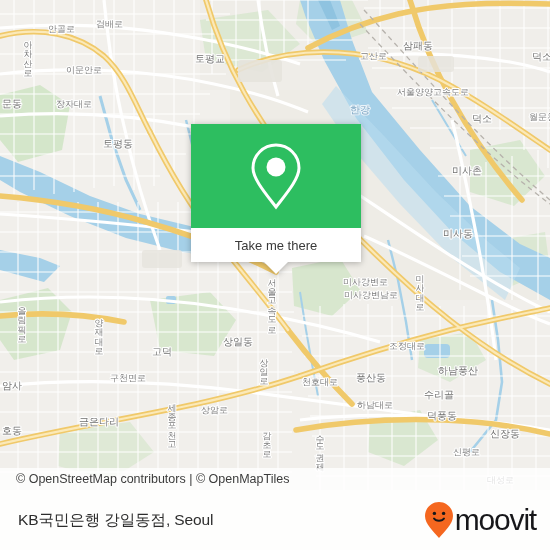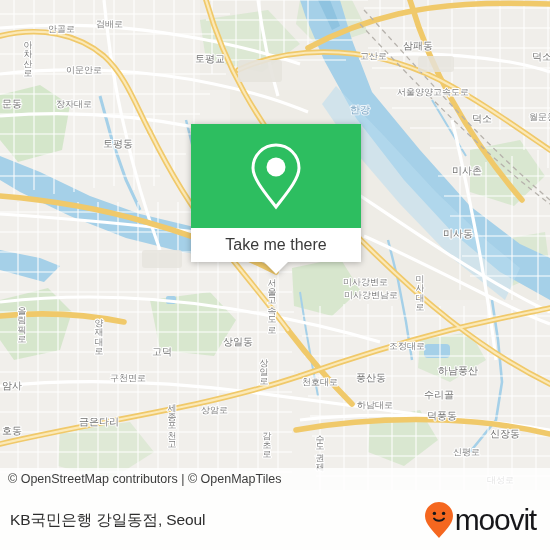--- a/index.html
+++ b/index.html
@@ -62,21 +62,21 @@
   #attribution {
     position: absolute;
     left: 0;
     top: 468px;
     width: 550px;
     height: 22px;
     background: rgba(255,255,255,0.78);
     display: flex;
     align-items: center;
     box-sizing: border-box;
-    padding-left: 8px;
+    padding-left: 16px;
   }
   #attribution span {
     font-size: 12.5px;
     color: #3c3c3c;
     font-family: "Liberation Sans", sans-serif;
     white-space: nowrap;
   }
 
   
   #footer {
@@ -89,21 +89,21 @@
     overflow: hidden;
   }
   #footer-inner {
     position: relative;
     width: 100%;
     height: 100%;
     display: flex;
     align-items: center;
     justify-content: space-between;
     box-sizing: border-box;
-    padding: 0 14px 0 10px;
+    padding: 0 14px 0 18px;
   }
   #footer-title {
     font-size: 15.5px;
     color: #2d2d2d;
     font-family: "Liberation Sans", sans-serif;
     letter-spacing: -0.1px;
     white-space: nowrap;
   }
   #brand {
     display: flex;
@@ -135,21 +135,21 @@
     justify-content: center;
   }
   #callout-body {
     height: 34px;
     background: #ffffff;
     display: flex;
     align-items: center;
     justify-content: center;
   }
   #callout-label {
-    font-size: 16px;
+    font-size: 13px;
     color: #3a3a3a;
     font-family: "Liberation Sans", sans-serif;
   }
   #callout-tail {
     position: absolute;
     left: 50%;
     bottom: -12px;
     margin-left: -12px;
     width: 0; height: 0;
     border-left: 12px solid transparent;

